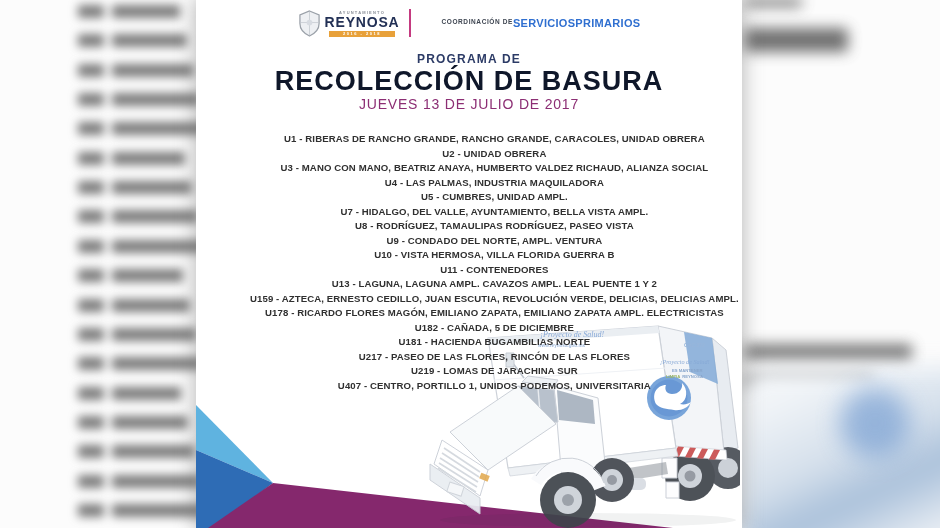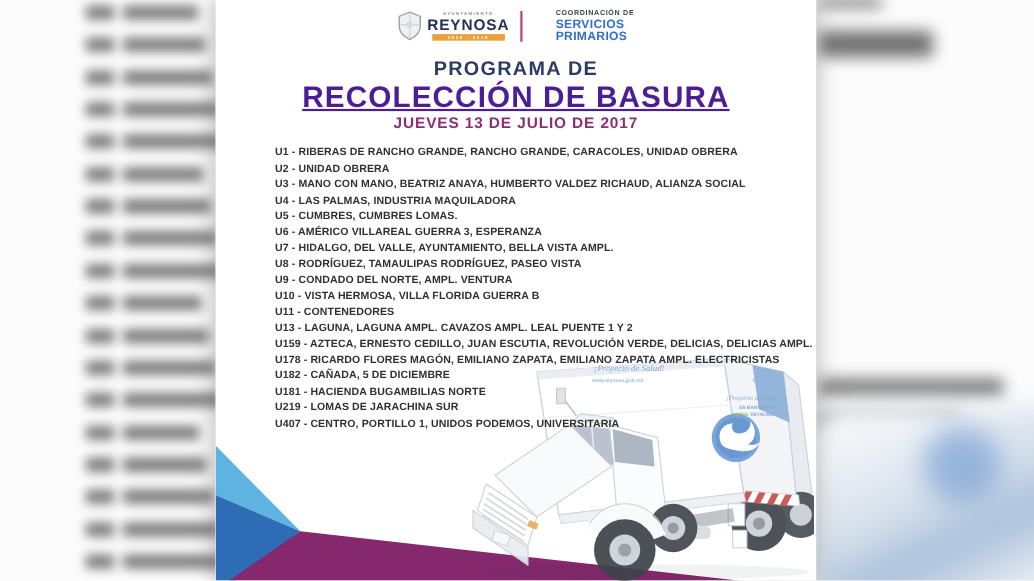--- a/index.html
+++ b/index.html
@@ -29,32 +29,32 @@
 
   
   .header { position:absolute; left:0; top:9px; width:100%; display:flex; justify-content:center; align-items:center; gap:10px; }
   .logo { display:flex; align-items:center; gap:4px; }
   .logo-text { display:flex; flex-direction:column; align-items:center; }
   .ayto { font-size:4px; letter-spacing:1.2px; color:#8a8f98; font-weight:bold; }
   .reynosa { font-size:14px; font-weight:800; color:#223055; letter-spacing:.8px; line-height:15px; }
   .term-bar { margin-top:1px; width:66px; background:#e8a13a; color:#fff; font-size:4px; font-weight:bold;
               text-align:center; line-height:6px; height:6px; letter-spacing:1.5px; }
   .divider { width:2px; height:28px; background:#c43a80; }
-  .dept { display:flex; flex-direction:column;margin-left:20px; }
+  .dept { display:flex; flex-direction:row;margin-left:20px; }
   .dept1 { font-size:6.5px; font-weight:bold; color:#3d4450; letter-spacing:.6px; margin-bottom:1px; }
   .dept2 { font-size:11px; font-weight:800; color:#2f6fd0; line-height:10.5px; letter-spacing:.3px; }
 
   
   .titlebox { position:absolute; left:0; top:52px; width:100%; text-align:center; }
-  .t1 { font-size:18px; font-weight:800; color:#2c3b66; letter-spacing:1.2px; }
-  .t2 { font-size:27px; font-weight:800; color:#4c1d95; letter-spacing:1px; line-height:30px;text-decoration:underline; }
-  .t3 { font-size:14px; font-weight:700; color:#8c2e74; letter-spacing:.8px; }
-
-  
-  .list { position:absolute; left:54px; top:132px; z-index:5; }
+  .t1 { font-size:12px; font-weight:800; color:#2c3b66; letter-spacing:1.2px; }
+  .t2 { font-size:27px; font-weight:800; color:#0f172a; letter-spacing:1px; line-height:30px; }
+  .t3 { font-size:14px; font-weight:400; color:#8c2e74; letter-spacing:.8px; }
+
+  
+  .list { position:absolute; left:54px; top:132px; z-index:5;text-align:center; }
   .route { font-size:9.6px; font-weight:bold; color:#303030; line-height:14.5px; white-space:nowrap; letter-spacing:.1px; }
 
   
   .tri-svg { position:absolute; left:0; bottom:0; z-index:3; }
   .truck-svg { position:absolute; left:232px; top:322px; z-index:4; }
   .t-script { font-family:"Liberation Serif", serif; font-style:italic; fill:#7fa3d4; }
   .t-url { fill:#9bb6da; font-weight:bold; }
   .t-code { fill:#8fb0d8; font-weight:bold; }
   .t-tiny { fill:#7f9fc8; font-weight:bold; }
   .t-limpia { fill:#93b05a; }
@@ -261,30 +261,30 @@
         <path d="M108 160 a36 36 0 0 1 64 6" fill="none" stroke="#f9fafc" stroke-width="12"></path>
         <path d="M108 154 a38 38 0 0 1 68 7" fill="none" stroke="#c9ced6" stroke-width="1"></path>
       </g>
     </svg>
 
     <div class="list">
         <div class="route">U1 - RIBERAS DE RANCHO GRANDE, RANCHO GRANDE, CARACOLES, UNIDAD OBRERA</div>
         <div class="route">U2 - UNIDAD OBRERA</div>
         <div class="route">U3 - MANO CON MANO, BEATRIZ ANAYA, HUMBERTO VALDEZ RICHAUD, ALIANZA SOCIAL</div>
         <div class="route">U4 - LAS PALMAS, INDUSTRIA MAQUILADORA</div>
-        <div class="route">U5 - CUMBRES, CUMBRES LOMAS.</div>
-        <div class="route">U6 - AMÉRICO VILLAREAL GUERRA 3, ESPERANZA</div>
+        <div class="route">U5 - CUMBRES, UNIDAD AMPL.</div>
         <div class="route">U7 - HIDALGO, DEL VALLE, AYUNTAMIENTO, BELLA VISTA AMPL.</div>
         <div class="route">U8 - RODRÍGUEZ, TAMAULIPAS RODRÍGUEZ, PASEO VISTA</div>
         <div class="route">U9 - CONDADO DEL NORTE, AMPL. VENTURA</div>
         <div class="route">U10 - VISTA HERMOSA, VILLA FLORIDA GUERRA B</div>
         <div class="route">U11 - CONTENEDORES</div>
         <div class="route">U13 - LAGUNA, LAGUNA AMPL. CAVAZOS AMPL. LEAL PUENTE 1 Y 2</div>
         <div class="route">U159 - AZTECA, ERNESTO CEDILLO, JUAN ESCUTIA, REVOLUCIÓN VERDE, DELICIAS, DELICIAS AMPL.</div>
         <div class="route">U178 - RICARDO FLORES MAGÓN, EMILIANO ZAPATA, EMILIANO ZAPATA AMPL. ELECTRICISTAS</div>
         <div class="route">U182 - CAÑADA, 5 DE DICIEMBRE</div>
         <div class="route">U181 - HACIENDA BUGAMBILIAS NORTE</div>
+        <div class="route">U217 - PASEO DE LAS FLORES, RINCÓN DE LAS FLORES</div>
         <div class="route">U219 - LOMAS DE JARACHINA SUR</div>
         <div class="route">U407 - CENTRO, PORTILLO 1, UNIDOS PODEMOS, UNIVERSITARIA</div>
       </div>
 
   </div>
 </div>
 
 </body></html>

